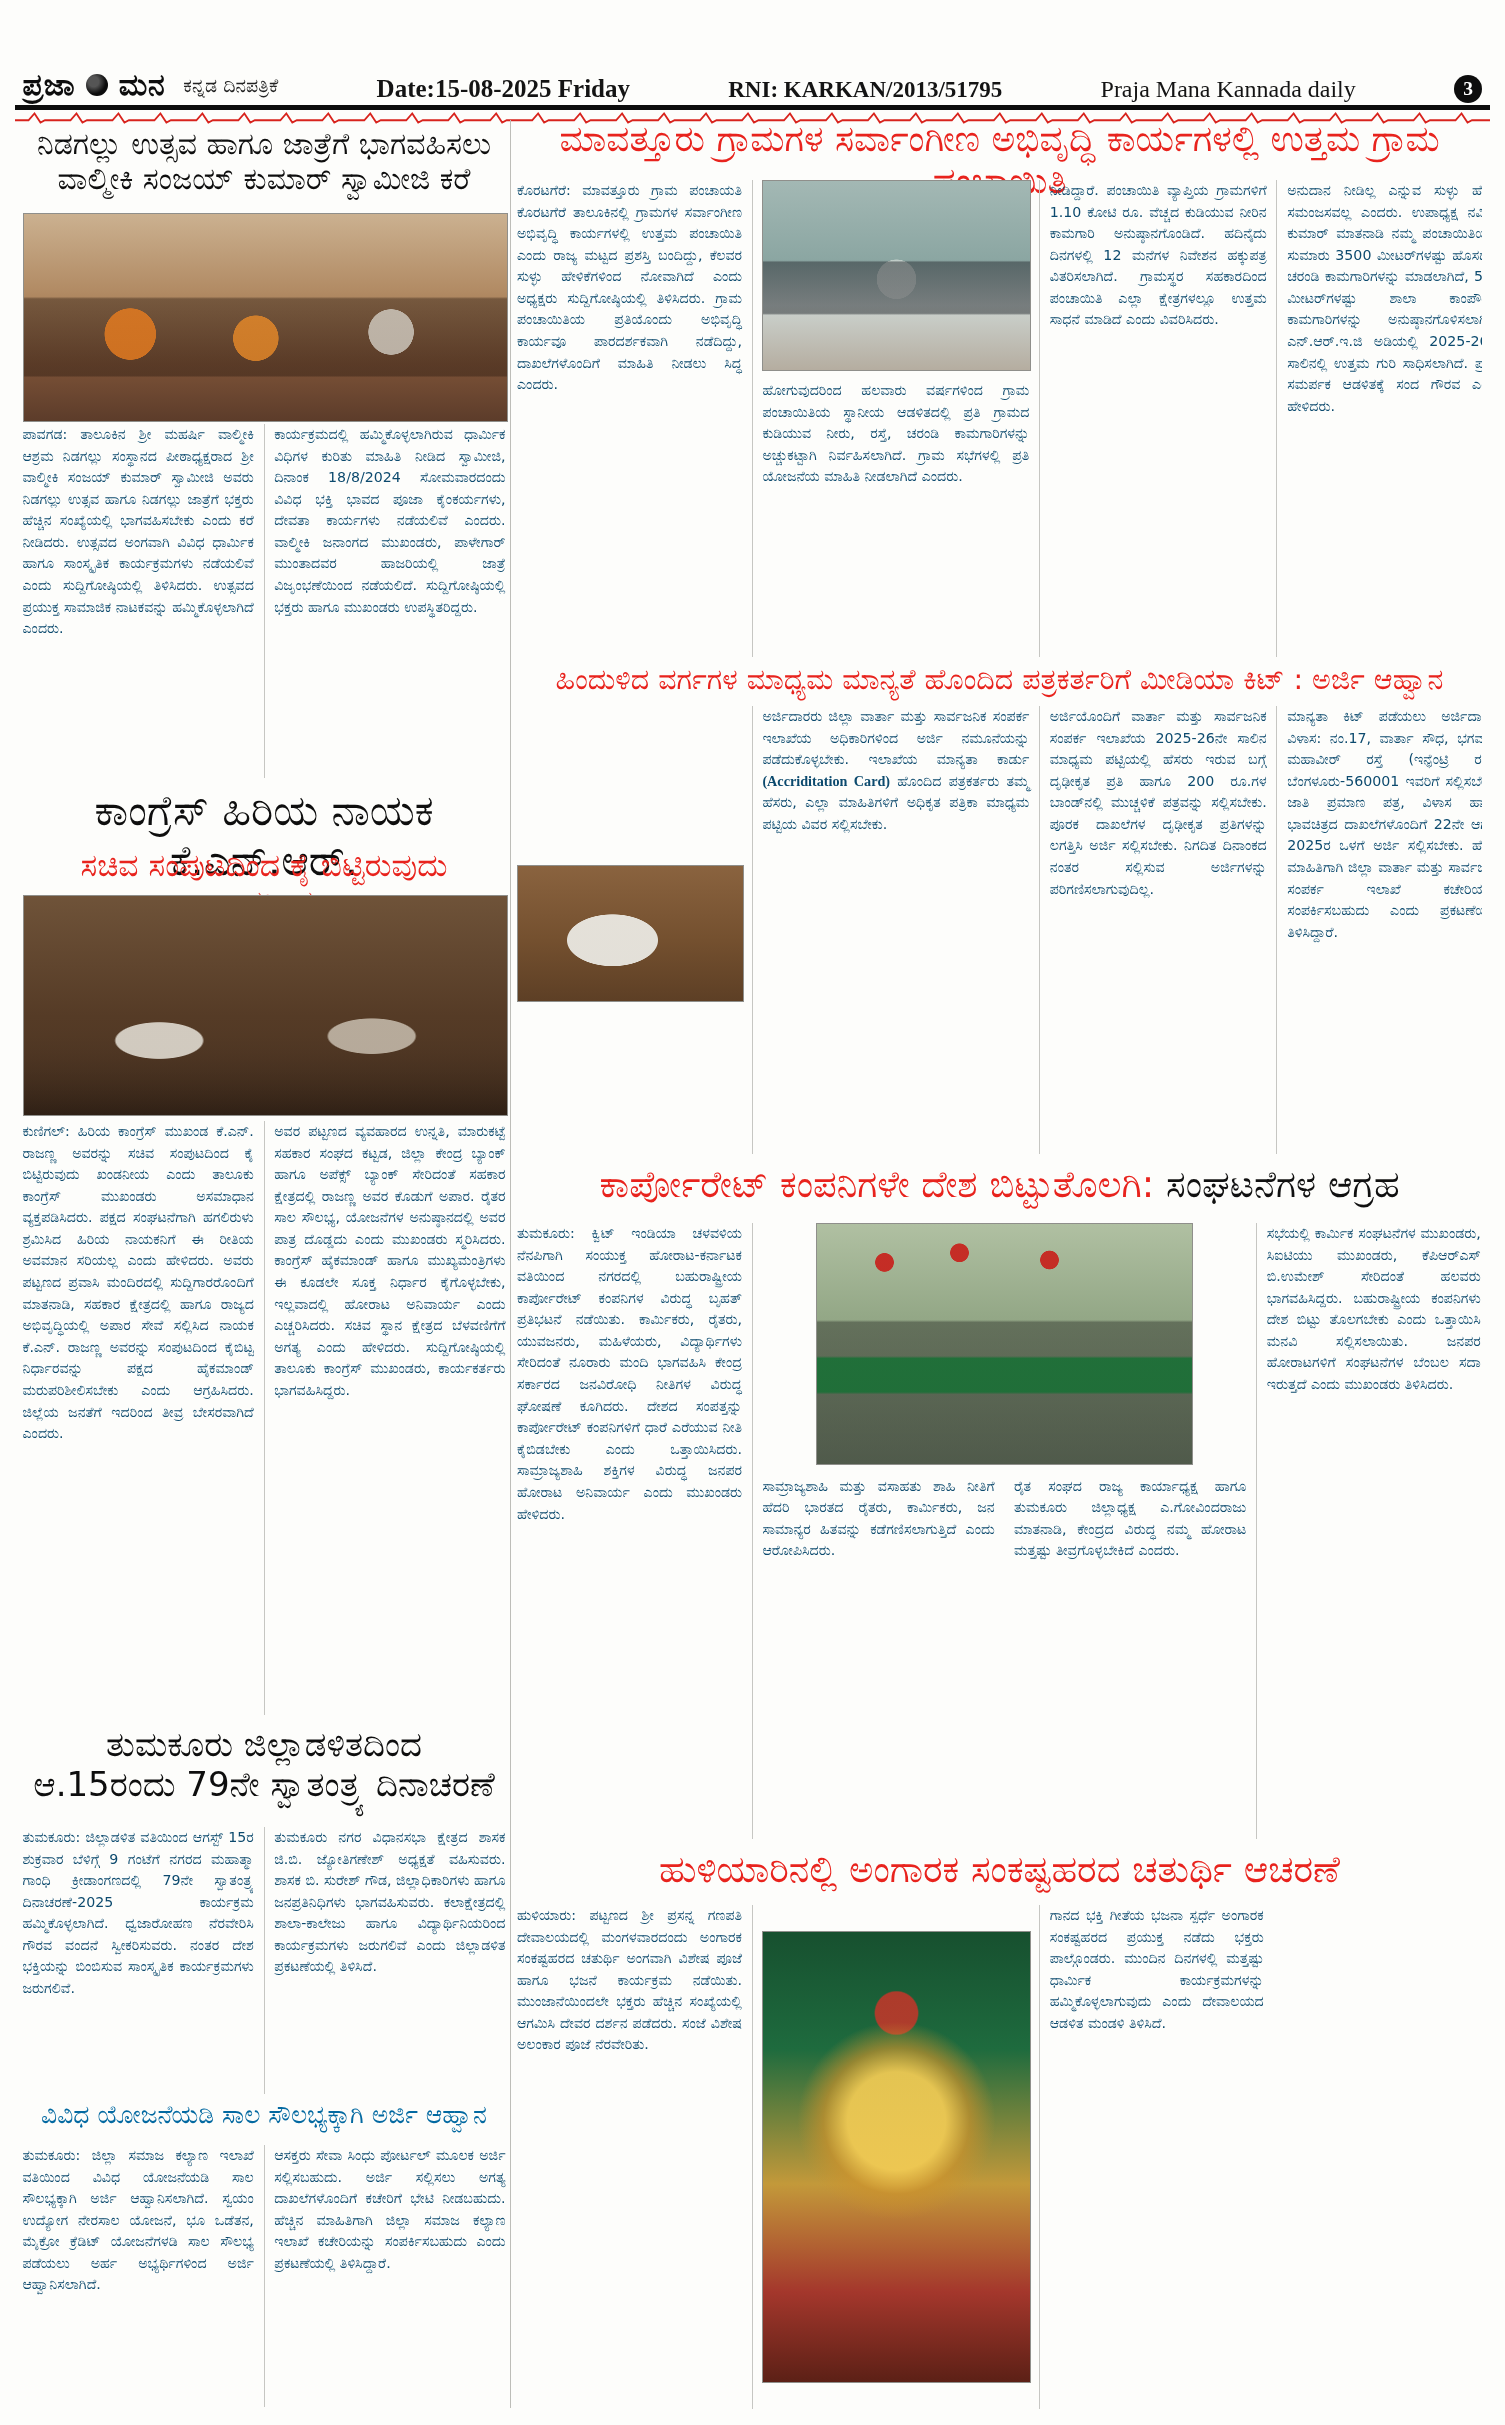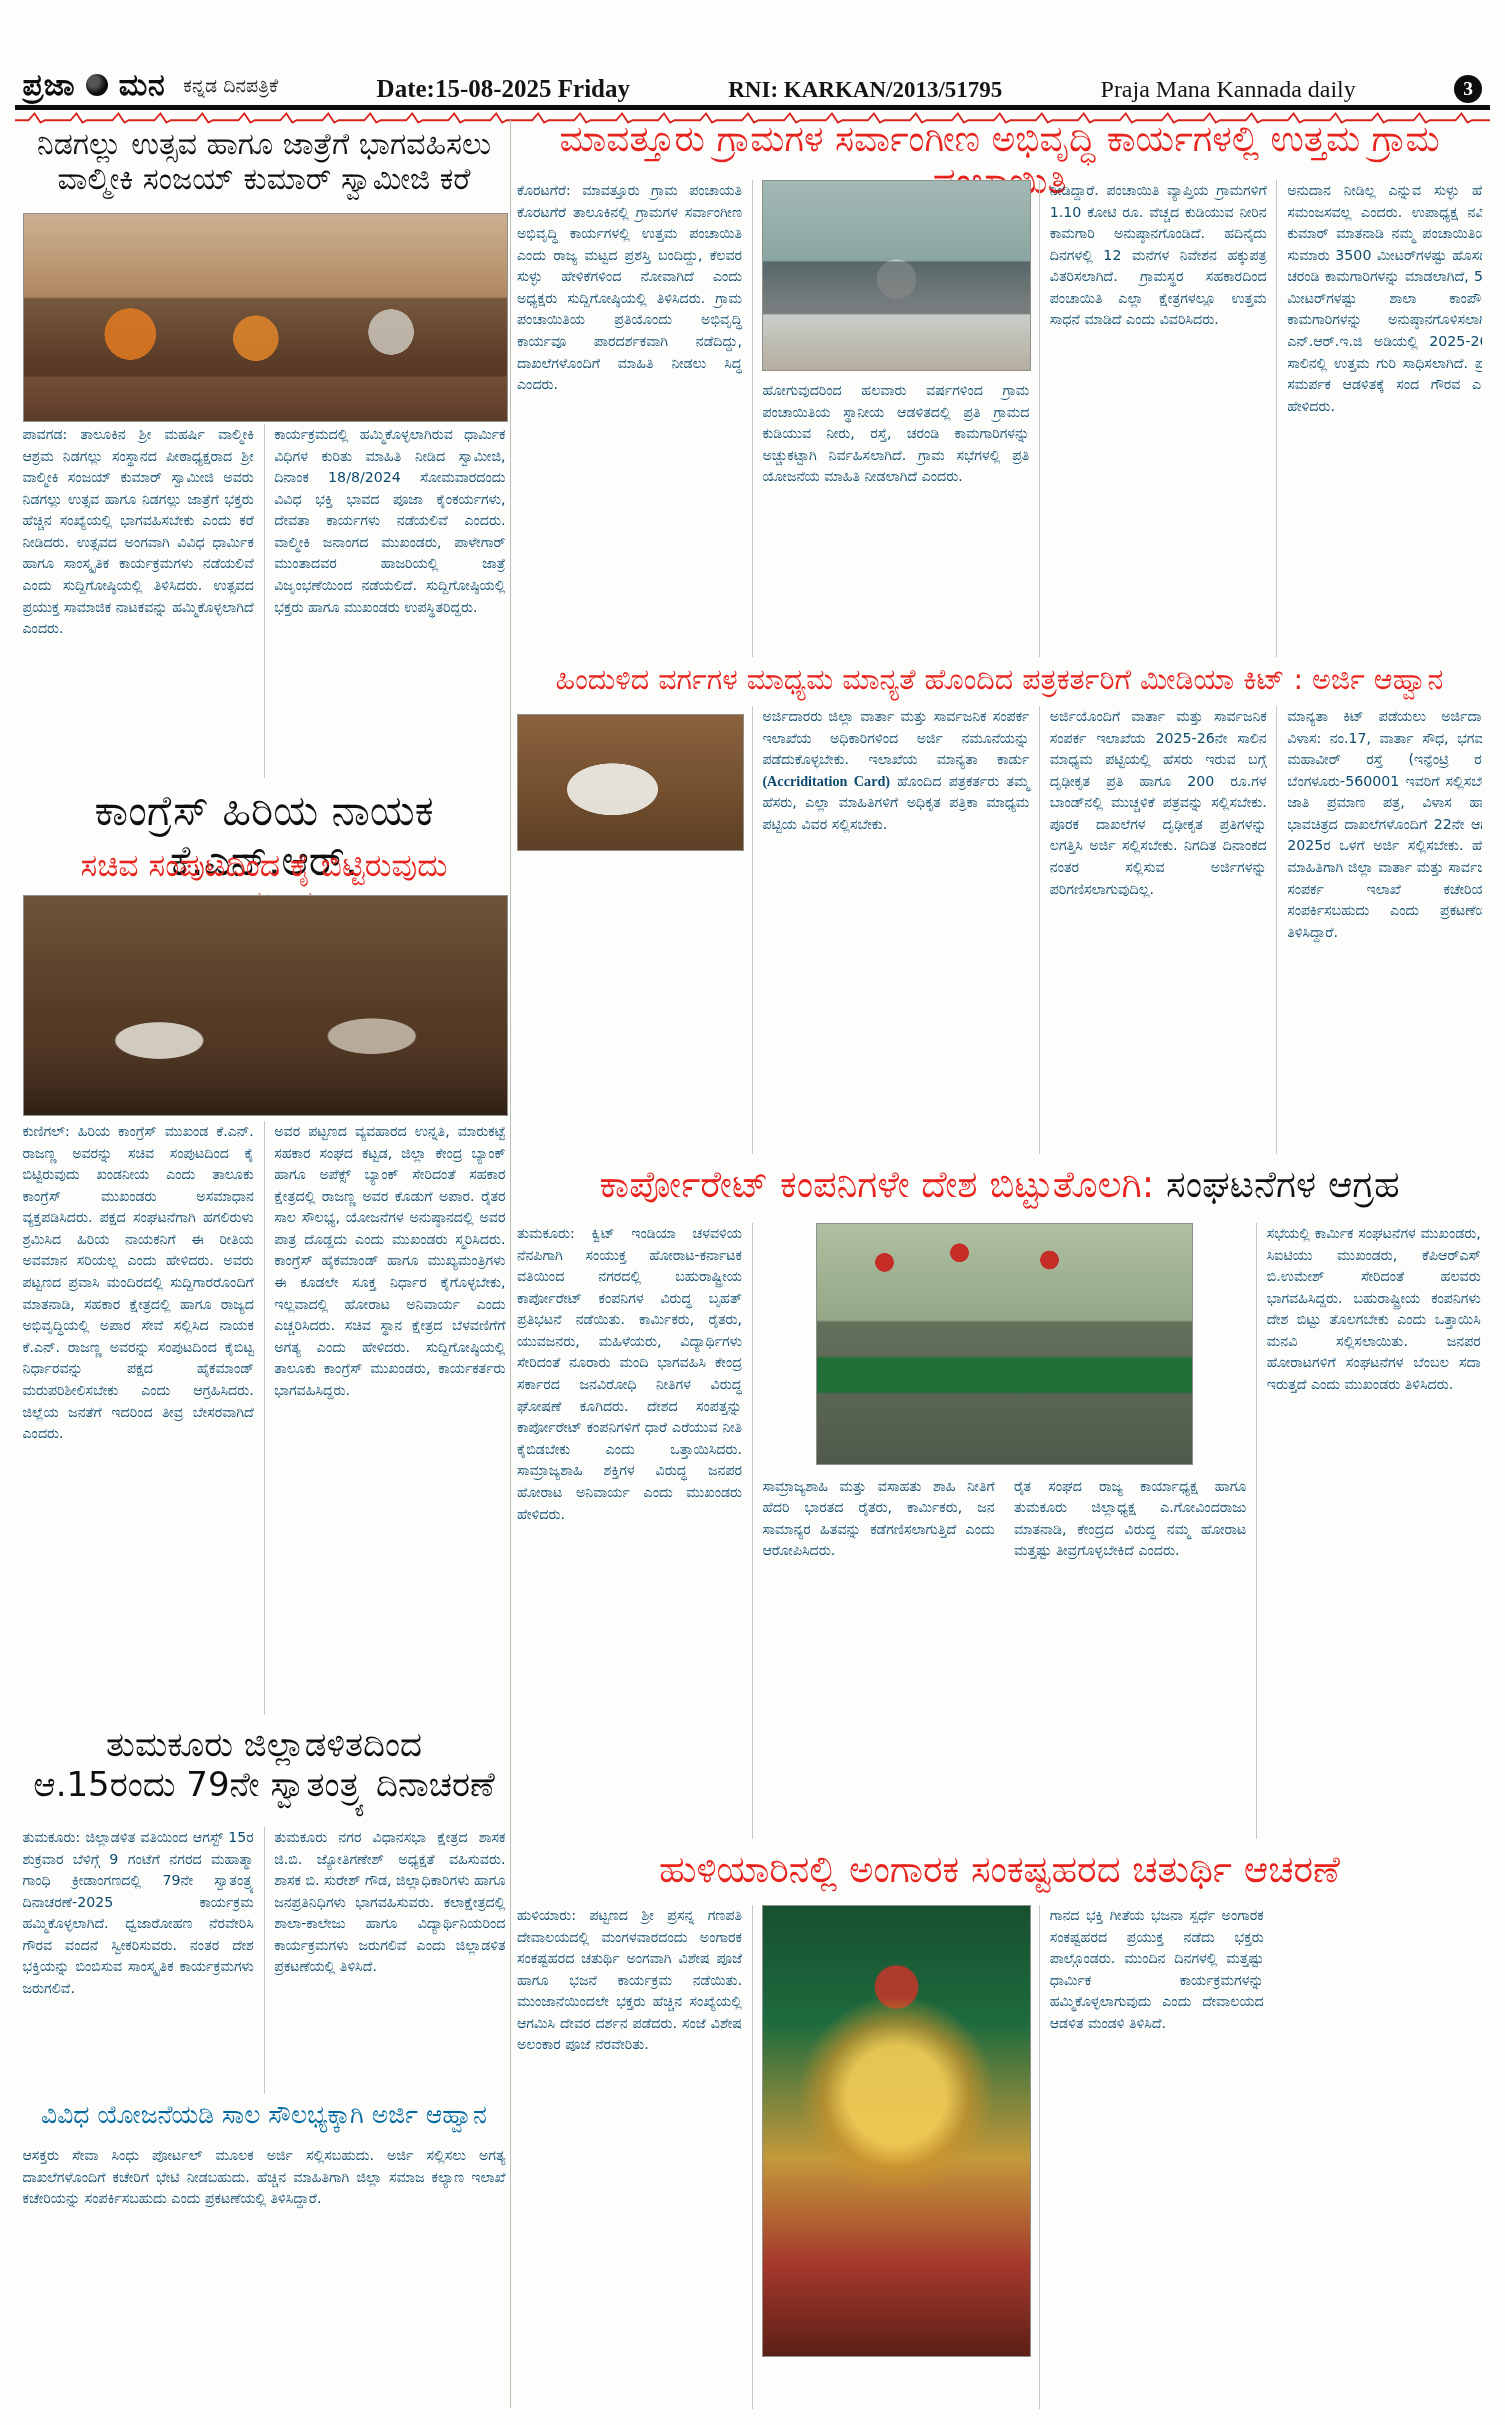--- a/index.html
+++ b/index.html
@@ -36,21 +36,21 @@
   .hl-corp .red{color:var(--red,#e8231d);}
   .hl-corp .blk{color:#101010;}
   .hl-hul{font-size:37px;color:var(--red,#e8231d);}
 
   
   .cols{display:flex;height:100%;overflow:hidden;}
   .col{flex:1;padding:0 9.7px;border-right:0.7px solid #c6c6c2;
        font-size:14.2px;line-height:1.52;text-align:justify;color:#0c4a6e;overflow:hidden;}
   .cols .col:first-child{padding-left:0;}
   .cols .col:last-child{border-right:none;padding-right:0;}
-  .colgroup{display:flex;flex-direction:column;border-right:0.7px solid #c6c6c2;overflow:hidden;}
+  .colgroup{display:flex;flex-direction:column;border-right:0.7px solid #c6c6c2;overflow:hidden;justify-content:center;}
   .colgroup .col{border-right:none;}
   .fix{flex:none;}
 
   
   .ph{border:0.7px solid #8f8f8b;overflow:hidden;}
   .ph-group{background:
       radial-gradient(circle at 22% 58%, rgba(226,122,32,.85) 0 25.5px, transparent 26px),
       radial-gradient(circle at 48% 60%, rgba(233,138,40,.8) 0 22.5px, transparent 23px),
       radial-gradient(circle at 76% 57%, rgba(210,205,195,.8) 0 22.5px, transparent 23px),
       linear-gradient(180deg, transparent 40%, rgba(42,26,16,.42) 41% 78%, transparent 79%),
@@ -142,20 +142,21 @@
         <div class="col">ತುಮಕೂರು: ಜಿಲ್ಲಾಡಳಿತ ವತಿಯಿಂದ ಆಗಸ್ಟ್ 15ರ ಶುಕ್ರವಾರ ಬೆಳಿಗ್ಗೆ 9 ಗಂಟೆಗೆ ನಗರದ ಮಹಾತ್ಮಾ ಗಾಂಧಿ ಕ್ರೀಡಾಂಗಣದಲ್ಲಿ 79ನೇ ಸ್ವಾತಂತ್ರ್ಯ ದಿನಾಚರಣೆ-2025 ಕಾರ್ಯಕ್ರಮ ಹಮ್ಮಿಕೊಳ್ಳಲಾಗಿದೆ. ಧ್ವಜಾರೋಹಣ ನೆರವೇರಿಸಿ ಗೌರವ ವಂದನೆ ಸ್ವೀಕರಿಸುವರು. ನಂತರ ದೇಶ ಭಕ್ತಿಯನ್ನು ಬಿಂಬಿಸುವ ಸಾಂಸ್ಕೃತಿಕ ಕಾರ್ಯಕ್ರಮಗಳು ಜರುಗಲಿವೆ.</div>
         <div class="col">ತುಮಕೂರು ನಗರ ವಿಧಾನಸಭಾ ಕ್ಷೇತ್ರದ ಶಾಸಕ ಜಿ.ಬಿ. ಜ್ಯೋತಿಗಣೇಶ್ ಅಧ್ಯಕ್ಷತೆ ವಹಿಸುವರು. ಶಾಸಕ ಬಿ. ಸುರೇಶ್ ಗೌಡ, ಜಿಲ್ಲಾಧಿಕಾರಿಗಳು ಹಾಗೂ ಜನಪ್ರತಿನಿಧಿಗಳು ಭಾಗವಹಿಸುವರು. ಕಲಾಕ್ಷೇತ್ರದಲ್ಲಿ ಶಾಲಾ-ಕಾಲೇಜು ಹಾಗೂ ವಿದ್ಯಾರ್ಥಿನಿಯರಿಂದ ಕಾರ್ಯಕ್ರಮಗಳು ಜರುಗಲಿವೆ ಎಂದು ಜಿಲ್ಲಾಡಳಿತ ಪ್ರಕಟಣೆಯಲ್ಲಿ ತಿಳಿಸಿದೆ.</div>
       </div>
     </div>
   </section>
 
   <section>
     <div class="abs hl hl-loans" style="left:22.5px;top:2100px;width:483px;">ವಿವಿಧ ಯೋಜನೆಯಡಿ ಸಾಲ ಸೌಲಭ್ಯಕ್ಕಾಗಿ ಅರ್ಜಿ ಆಹ್ವಾನ</div>
     <div class="abs" style="left:22.5px;top:2145px;width:483px;height:262px;">
       <div class="cols">
+        <div class="col">ತುಮಕೂರು: ಜಿಲ್ಲಾ ಸಮಾಜ ಕಲ್ಯಾಣ ಇಲಾಖೆ ವತಿಯಿಂದ ವಿವಿಧ ಯೋಜನೆಯಡಿ ಸಾಲ ಸೌಲಭ್ಯಕ್ಕಾಗಿ ಅರ್ಜಿ ಆಹ್ವಾನಿಸಲಾಗಿದೆ. ಸ್ವಯಂ ಉದ್ಯೋಗ ನೇರಸಾಲ ಯೋಜನೆ, ಭೂ ಒಡೆತನ, ಮೈಕ್ರೋ ಕ್ರೆಡಿಟ್ ಯೋಜನೆಗಳಡಿ ಸಾಲ ಸೌಲಭ್ಯ ಪಡೆಯಲು ಅರ್ಹ ಅಭ್ಯರ್ಥಿಗಳಿಂದ ಅರ್ಜಿ ಆಹ್ವಾನಿಸಲಾಗಿದೆ.</div>
         <div class="col">ಆಸಕ್ತರು ಸೇವಾ ಸಿಂಧು ಪೋರ್ಟಲ್ ಮೂಲಕ ಅರ್ಜಿ ಸಲ್ಲಿಸಬಹುದು. ಅರ್ಜಿ ಸಲ್ಲಿಸಲು ಅಗತ್ಯ ದಾಖಲೆಗಳೊಂದಿಗೆ ಕಚೇರಿಗೆ ಭೇಟಿ ನೀಡಬಹುದು. ಹೆಚ್ಚಿನ ಮಾಹಿತಿಗಾಗಿ ಜಿಲ್ಲಾ ಸಮಾಜ ಕಲ್ಯಾಣ ಇಲಾಖೆ ಕಚೇರಿಯನ್ನು ಸಂಪರ್ಕಿಸಬಹುದು ಎಂದು ಪ್ರಕಟಣೆಯಲ್ಲಿ ತಿಳಿಸಿದ್ದಾರೆ.</div>
       </div>
     </div>
   </section>
 
   <section>
     <div class="abs hl hl-mav" style="left:517px;top:118px;width:965px;">ಮಾವತ್ತೂರು ಗ್ರಾಮಗಳ ಸರ್ವಾಂಗೀಣ ಅಭಿವೃದ್ಧಿ ಕಾರ್ಯಗಳಲ್ಲಿ ಉತ್ತಮ ಗ್ರಾಮ ಪಂಚಾಯಿತಿ</div>
     <div class="abs" style="left:517px;top:180px;width:965px;height:477px;">
       <div class="cols">
         <div class="col fix" style="width:225px;">ಕೊರಟಗೆರೆ: ಮಾವತ್ತೂರು ಗ್ರಾಮ ಪಂಚಾಯತಿ ಕೊರಟಗೆರೆ ತಾಲೂಕಿನಲ್ಲಿ ಗ್ರಾಮಗಳ ಸರ್ವಾಂಗೀಣ ಅಭಿವೃದ್ಧಿ ಕಾರ್ಯಗಳಲ್ಲಿ ಉತ್ತಮ ಪಂಚಾಯಿತಿ ಎಂದು ರಾಜ್ಯ ಮಟ್ಟದ ಪ್ರಶಸ್ತಿ ಬಂದಿದ್ದು, ಕೆಲವರ ಸುಳ್ಳು ಹೇಳಿಕೆಗಳಿಂದ ನೋವಾಗಿದೆ ಎಂದು ಅಧ್ಯಕ್ಷರು ಸುದ್ದಿಗೋಷ್ಠಿಯಲ್ಲಿ ತಿಳಿಸಿದರು. ಗ್ರಾಮ ಪಂಚಾಯಿತಿಯ ಪ್ರತಿಯೊಂದು ಅಭಿವೃದ್ಧಿ ಕಾರ್ಯವೂ ಪಾರದರ್ಶಕವಾಗಿ ನಡೆದಿದ್ದು, ದಾಖಲೆಗಳೊಂದಿಗೆ ಮಾಹಿತಿ ನೀಡಲು ಸಿದ್ಧ ಎಂದರು.</div>

